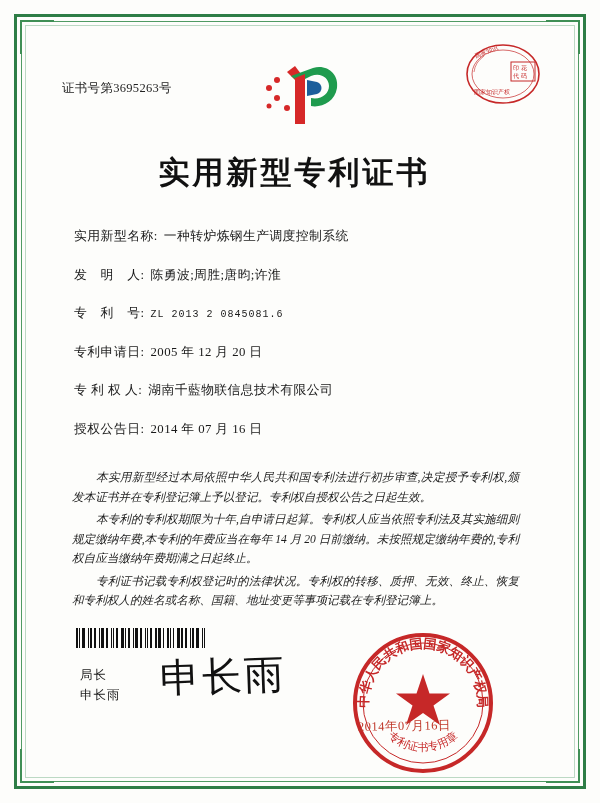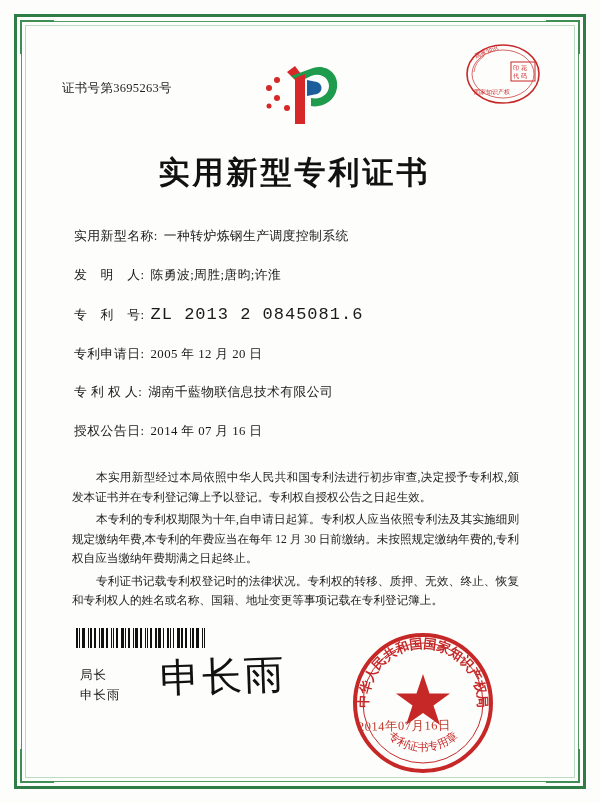--- a/index.html
+++ b/index.html
@@ -112,37 +112,38 @@
   .field-label {
     white-space: nowrap;
     letter-spacing: 0.5px;
   }
   .field-value {
     margin-left: 6px;
     letter-spacing: 0.4px;
   }
   .field-row.mono .field-value {
     font-family: "Liberation Mono", monospace;
-    font-size: 17px;
+    font-size: 10px;
     letter-spacing: 1px;
   }
 
   
   .body-text {
     position: absolute;
     left: 72px; top: 468px;
     width: 456px;
     font-size: 11.6px;
     line-height: 19.5px;
     color: #1d1d1d;
     text-align: justify;
   }
   .body-text p {
     margin: 0 9px 3px 0;
     text-indent: 24px;
+    font-style: italic;
   }
 
   
   .barcode {
     position: absolute;
     left: 76px; top: 628px;
     width: 132px; height: 20px;
     overflow: hidden;
     line-height: 0;
   }
@@ -274,21 +275,21 @@
       <span class="field-value">湖南千藍物联信息技术有限公司</span>
     </div>
     <div class="field-row">
       <span class="field-label">授权公告日:</span>
       <span class="field-value">2014 年 07 月 16 日</span>
     </div>
   </div>
 
   <div class="body-text">
     <p>本实用新型经过本局依照中华人民共和国专利法进行初步审查,决定授予专利权,颁发本证书并在专利登记簿上予以登记。专利权自授权公告之日起生效。</p>
-    <p>本专利的专利权期限为十年,自申请日起算。专利权人应当依照专利法及其实施细则规定缴纳年费,本专利的年费应当在每年 12 月 30 日前缴纳。未按照规定缴纳年费的,专利权自应当缴纳年费期满之日起终止。</p>
+    <p>本专利的专利权期限为十年,自申请日起算。专利权人应当依照专利法及其实施细则规定缴纳年费,本专利的年费应当在每年 14 月 20 日前缴纳。未按照规定缴纳年费的,专利权自应当缴纳年费期满之日起终止。</p>
     <p>专利证书记载专利权登记时的法律状况。专利权的转移、质押、无效、终止、恢复和专利权人的姓名或名称、国籍、地址变更等事项记载在专利登记簿上。</p>
   </div>
 
   <div class="barcode"><i style="width:2px"></i><i style="width:1px;background:transparent"></i><i style="width:1px"></i><i style="width:2px;background:transparent"></i><i style="width:3px"></i><i style="width:3px;background:transparent"></i><i style="width:1px"></i><i style="width:1px;background:transparent"></i><i style="width:2px"></i><i style="width:2px;background:transparent"></i><i style="width:2px"></i><i style="width:3px;background:transparent"></i><i style="width:1px"></i><i style="width:1px;background:transparent"></i><i style="width:3px"></i><i style="width:2px;background:transparent"></i><i style="width:2px"></i><i style="width:3px;background:transparent"></i><i style="width:1px"></i><i style="width:1px;background:transparent"></i><i style="width:1px"></i><i style="width:2px;background:transparent"></i><i style="width:2px"></i><i style="width:3px;background:transparent"></i><i style="width:3px"></i><i style="width:1px;background:transparent"></i><i style="width:1px"></i><i style="width:2px;background:transparent"></i><i style="width:2px"></i><i style="width:3px;background:transparent"></i><i style="width:1px"></i><i style="width:1px;background:transparent"></i><i style="width:3px"></i><i style="width:2px;background:transparent"></i><i style="width:2px"></i><i style="width:3px;background:transparent"></i><i style="width:1px"></i><i style="width:1px;background:transparent"></i><i style="width:1px"></i><i style="width:2px;background:transparent"></i><i style="width:2px"></i><i style="width:3px;background:transparent"></i><i style="width:2px"></i><i style="width:1px;background:transparent"></i><i style="width:3px"></i><i style="width:2px;background:transparent"></i><i style="width:1px"></i><i style="width:3px;background:transparent"></i><i style="width:2px"></i><i style="width:1px;background:transparent"></i><i style="width:1px"></i><i style="width:2px;background:transparent"></i><i style="width:1px"></i><i style="width:3px;background:transparent"></i><i style="width:3px"></i><i style="width:1px;background:transparent"></i><i style="width:2px"></i><i style="width:2px;background:transparent"></i><i style="width:2px"></i><i style="width:3px;background:transparent"></i><i style="width:1px"></i><i style="width:1px;background:transparent"></i><i style="width:2px"></i><i style="width:2px;background:transparent"></i><i style="width:3px"></i><i style="width:3px;background:transparent"></i><i style="width:1px"></i><i style="width:1px;background:transparent"></i><i style="width:1px"></i><i style="width:2px;background:transparent"></i></div>
 
   <div class="director">
     <div>局长</div>
     <div>申长雨</div>
   </div>
 

